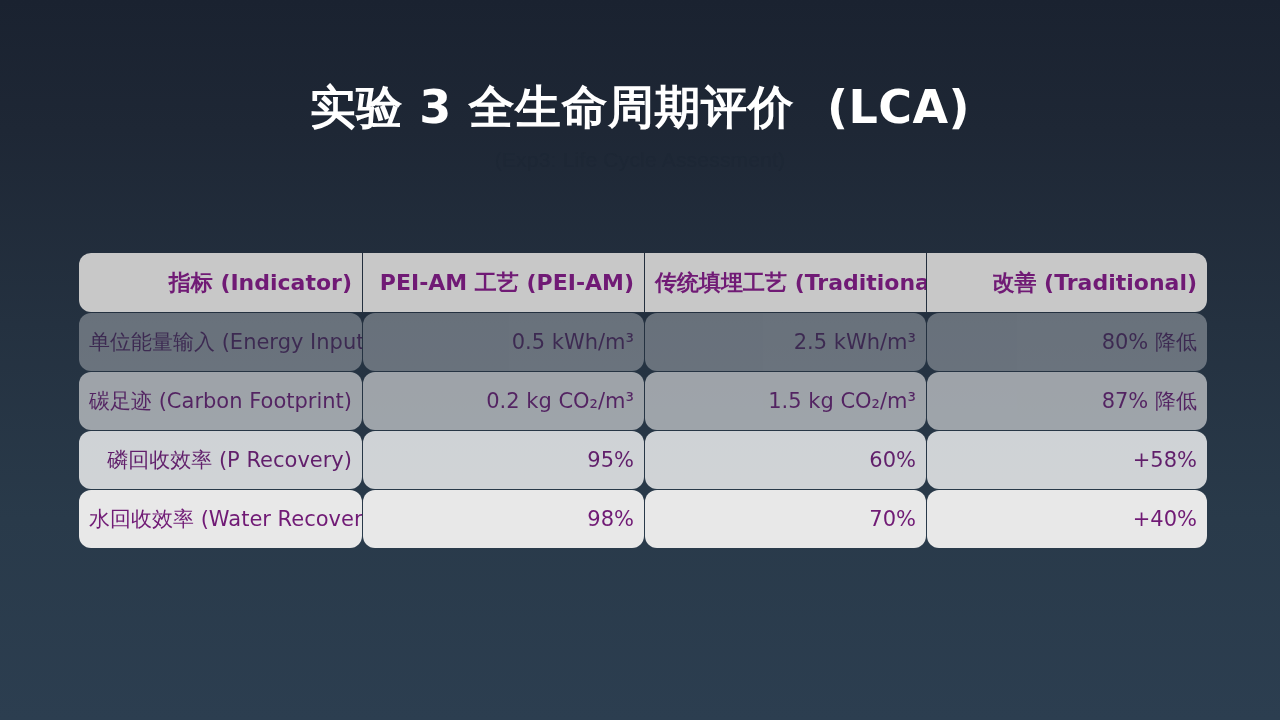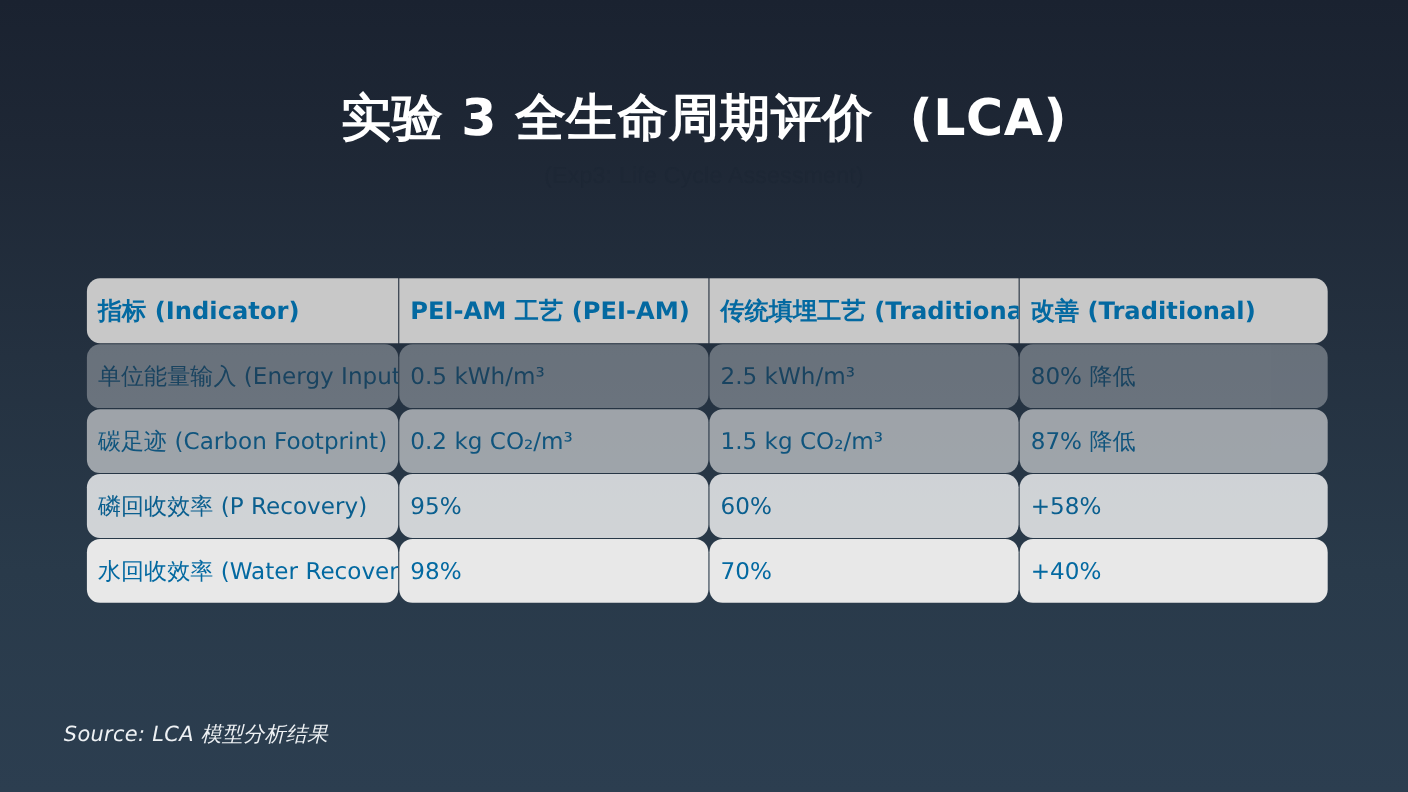--- a/index.html
+++ b/index.html
@@ -66,25 +66,25 @@
   }
 
   .lca-table col.c0 { width: 283px; }
   .lca-table col.c1 { width: 281px; }
   .lca-table col.c2 { width: 281px; }
   .lca-table col.c3 { width: 280px; }
 
   .lca-table th,
   .lca-table td {
     height: 58px;
-    text-align: left;
+    text-align: right;
     vertical-align: middle;
     font-size: 21px;
     font-weight: 400;
-    color: #0369a1;
+    color: #701a75;
     padding: 0 10px;
     white-space: nowrap;
     overflow: hidden;
     margin-top: 24px;
   }
 
   .lca-table th {
     background: #c8c8c8;
     font-size: 22px;
     font-weight: bold;
@@ -169,15 +169,14 @@
         <tr class="r4">
           <td class="tofu">水回收效率 (Water Recovery)</td>
           <td class="tofu">98%</td>
           <td class="tofu">70%</td>
           <td class="tofu">+40%</td>
         </tr>
       </tbody>
     </table>
   </div>
 
-  <div class="source-note tofu">Source: LCA 模型分析结果</div>
 
 </div>
 
 </body></html>

